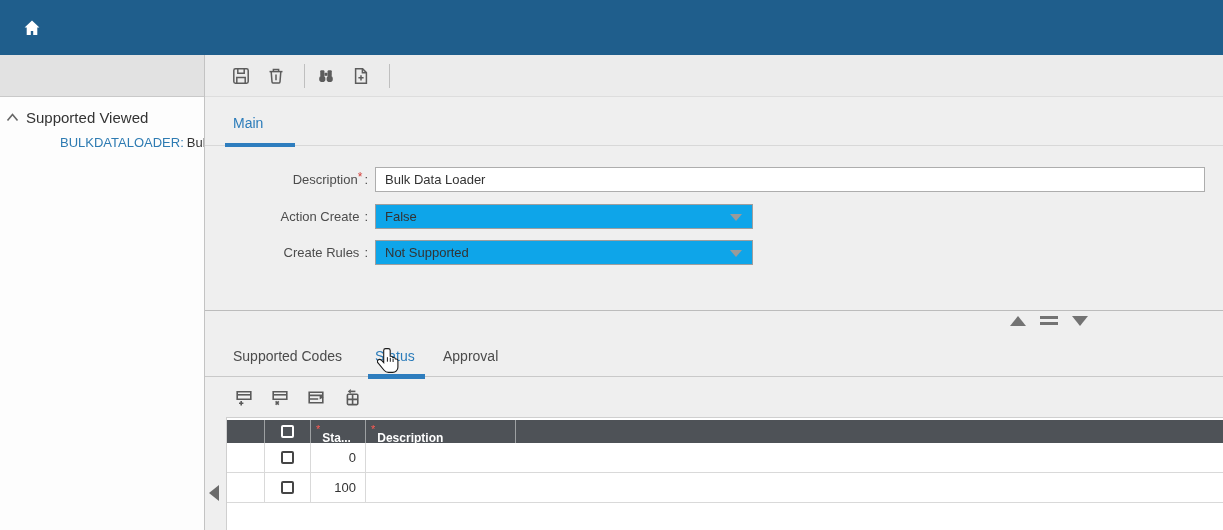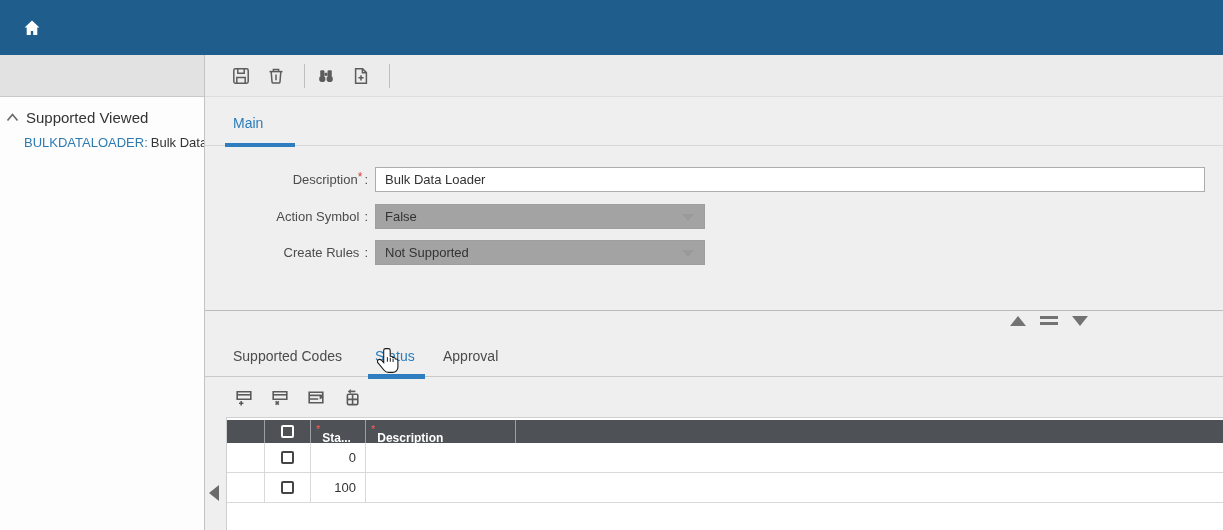--- a/index.html
+++ b/index.html
@@ -17,21 +17,21 @@
   .topbar-title .tb-italic { font-weight:bold; font-style:italic; margin-left:6px; }
 
   
   .sidebar { position:absolute; left:0; top:55px; width:205px; bottom:0;
     background:#fdfdfd; border-right:1px solid #c3c3c3; }
   .sidebar-toolbar { height:42px; background:#e2e2e2; border-bottom:1px solid #c9c9c9; }
   .sb-section { display:flex; align-items:center; margin:12px 0 0 6px; cursor:pointer; }
   .sb-section-label { font-size:15px; color:#333; margin-left:7px; }
   .sb-item { margin:9px 0 0 24px; font-size:13px; white-space:nowrap;
     overflow:hidden; cursor:pointer; }
-  .sb-item .code { color:#2e7bb2; }
+  .sb-item .code { color:#2e7bb2;margin-left:36px; }
   .sb-item .lbl { color:#333; margin-left:3px; }
 
   
   .content { position:absolute; left:205px; top:55px; right:0; bottom:0; background:#efefef; }
 
   .ctoolbar { position:absolute; left:0; right:0; top:0; height:42px;
     background:#ececec; border-bottom:1px solid #ddd;
     display:flex; align-items:center; padding-left:27px; }
   .tool-ic { width:18px; height:18px; margin-right:17px; cursor:pointer; flex:none; }
   .tool-sep { width:1px; height:24px; background:#bfbfbf; margin:0 12px 0 2px; flex:none; }
@@ -40,22 +40,22 @@
     border-bottom:1px solid #d8d8d8; }
   .maintab { position:absolute; left:28px; top:5px; font-size:14px; color:#2b7cba; cursor:pointer; }
   .maintab-ind { position:absolute; left:20px; bottom:-2px; width:70px; height:4px; background:#2e7dbe; }
 
   .form-row { position:absolute; left:0; height:25px; display:flex; align-items:center; }
   .form-label { width:163px; text-align:right; font-size:13px; color:#4c4c4c; }
   .req { color:#d43f3a; font-size:12px; vertical-align:top; line-height:10px; }
   .colon { margin-left:2px; }
   .fld-input { margin-left:7px; height:25px; border:1px solid #adadad; background:#fff;
     font-size:13px; color:#333; padding:0 9px; font-family:"Liberation Sans",sans-serif; }
-  .dropdown { margin-left:7px; height:25px; width:330px; border:1px solid #9e9e9e;
-    background:#a3a3a3; display:flex; align-items:center; padding:0 9px;
+  .dropdown { margin-left:7px; height:25px; width:378px; border:1px solid #9e9e9e;
+    background:#0ea5e9; display:flex; align-items:center; padding:0 9px;
     font-size:13px; color:#333; cursor:pointer; position:relative; }
   .dd-arrow { position:absolute; right:10px; top:9px; width:0; height:0;
     border-left:6px solid transparent; border-right:6px solid transparent;
     border-top:7px solid #9a9a9a; }
 
   .splitter { position:absolute; left:0; right:0; top:255px; border-top:1px solid #bcbcbc; }
   .split-ctl { position:absolute; top:258px; display:flex; align-items:center; left:805px; }
   .tri-up { width:0; height:0; border-left:8px solid transparent; border-right:8px solid transparent;
     border-bottom:10px solid #737373; cursor:pointer; }
   .split-eq { margin:0 14px; cursor:pointer; }
@@ -174,21 +174,21 @@
 
     <div class="form-row" style="top:112px;">
       <div class="form-label">
         <span>Description</span><span class="req">*</span><span class="colon">:</span>
       </div>
       <input class="fld-input" style="width: 830px;" value="Bulk Data Loader">
     </div>
 
     <div class="form-row" style="top:149px;">
       <div class="form-label">
-        <span>Action Symbol</span><span class="colon" style="margin-left:5px;">:</span>
+        <span>Action Create</span><span class="colon" style="margin-left:5px;">:</span>
       </div>
       <div class="dropdown">
         <span>False</span>
         <div class="dd-arrow"></div>
       </div>
     </div>
 
     <div class="form-row" style="top:185px;">
       <div class="form-label">
         <span>Create Rules</span><span class="colon" style="margin-left:5px;">:</span>

